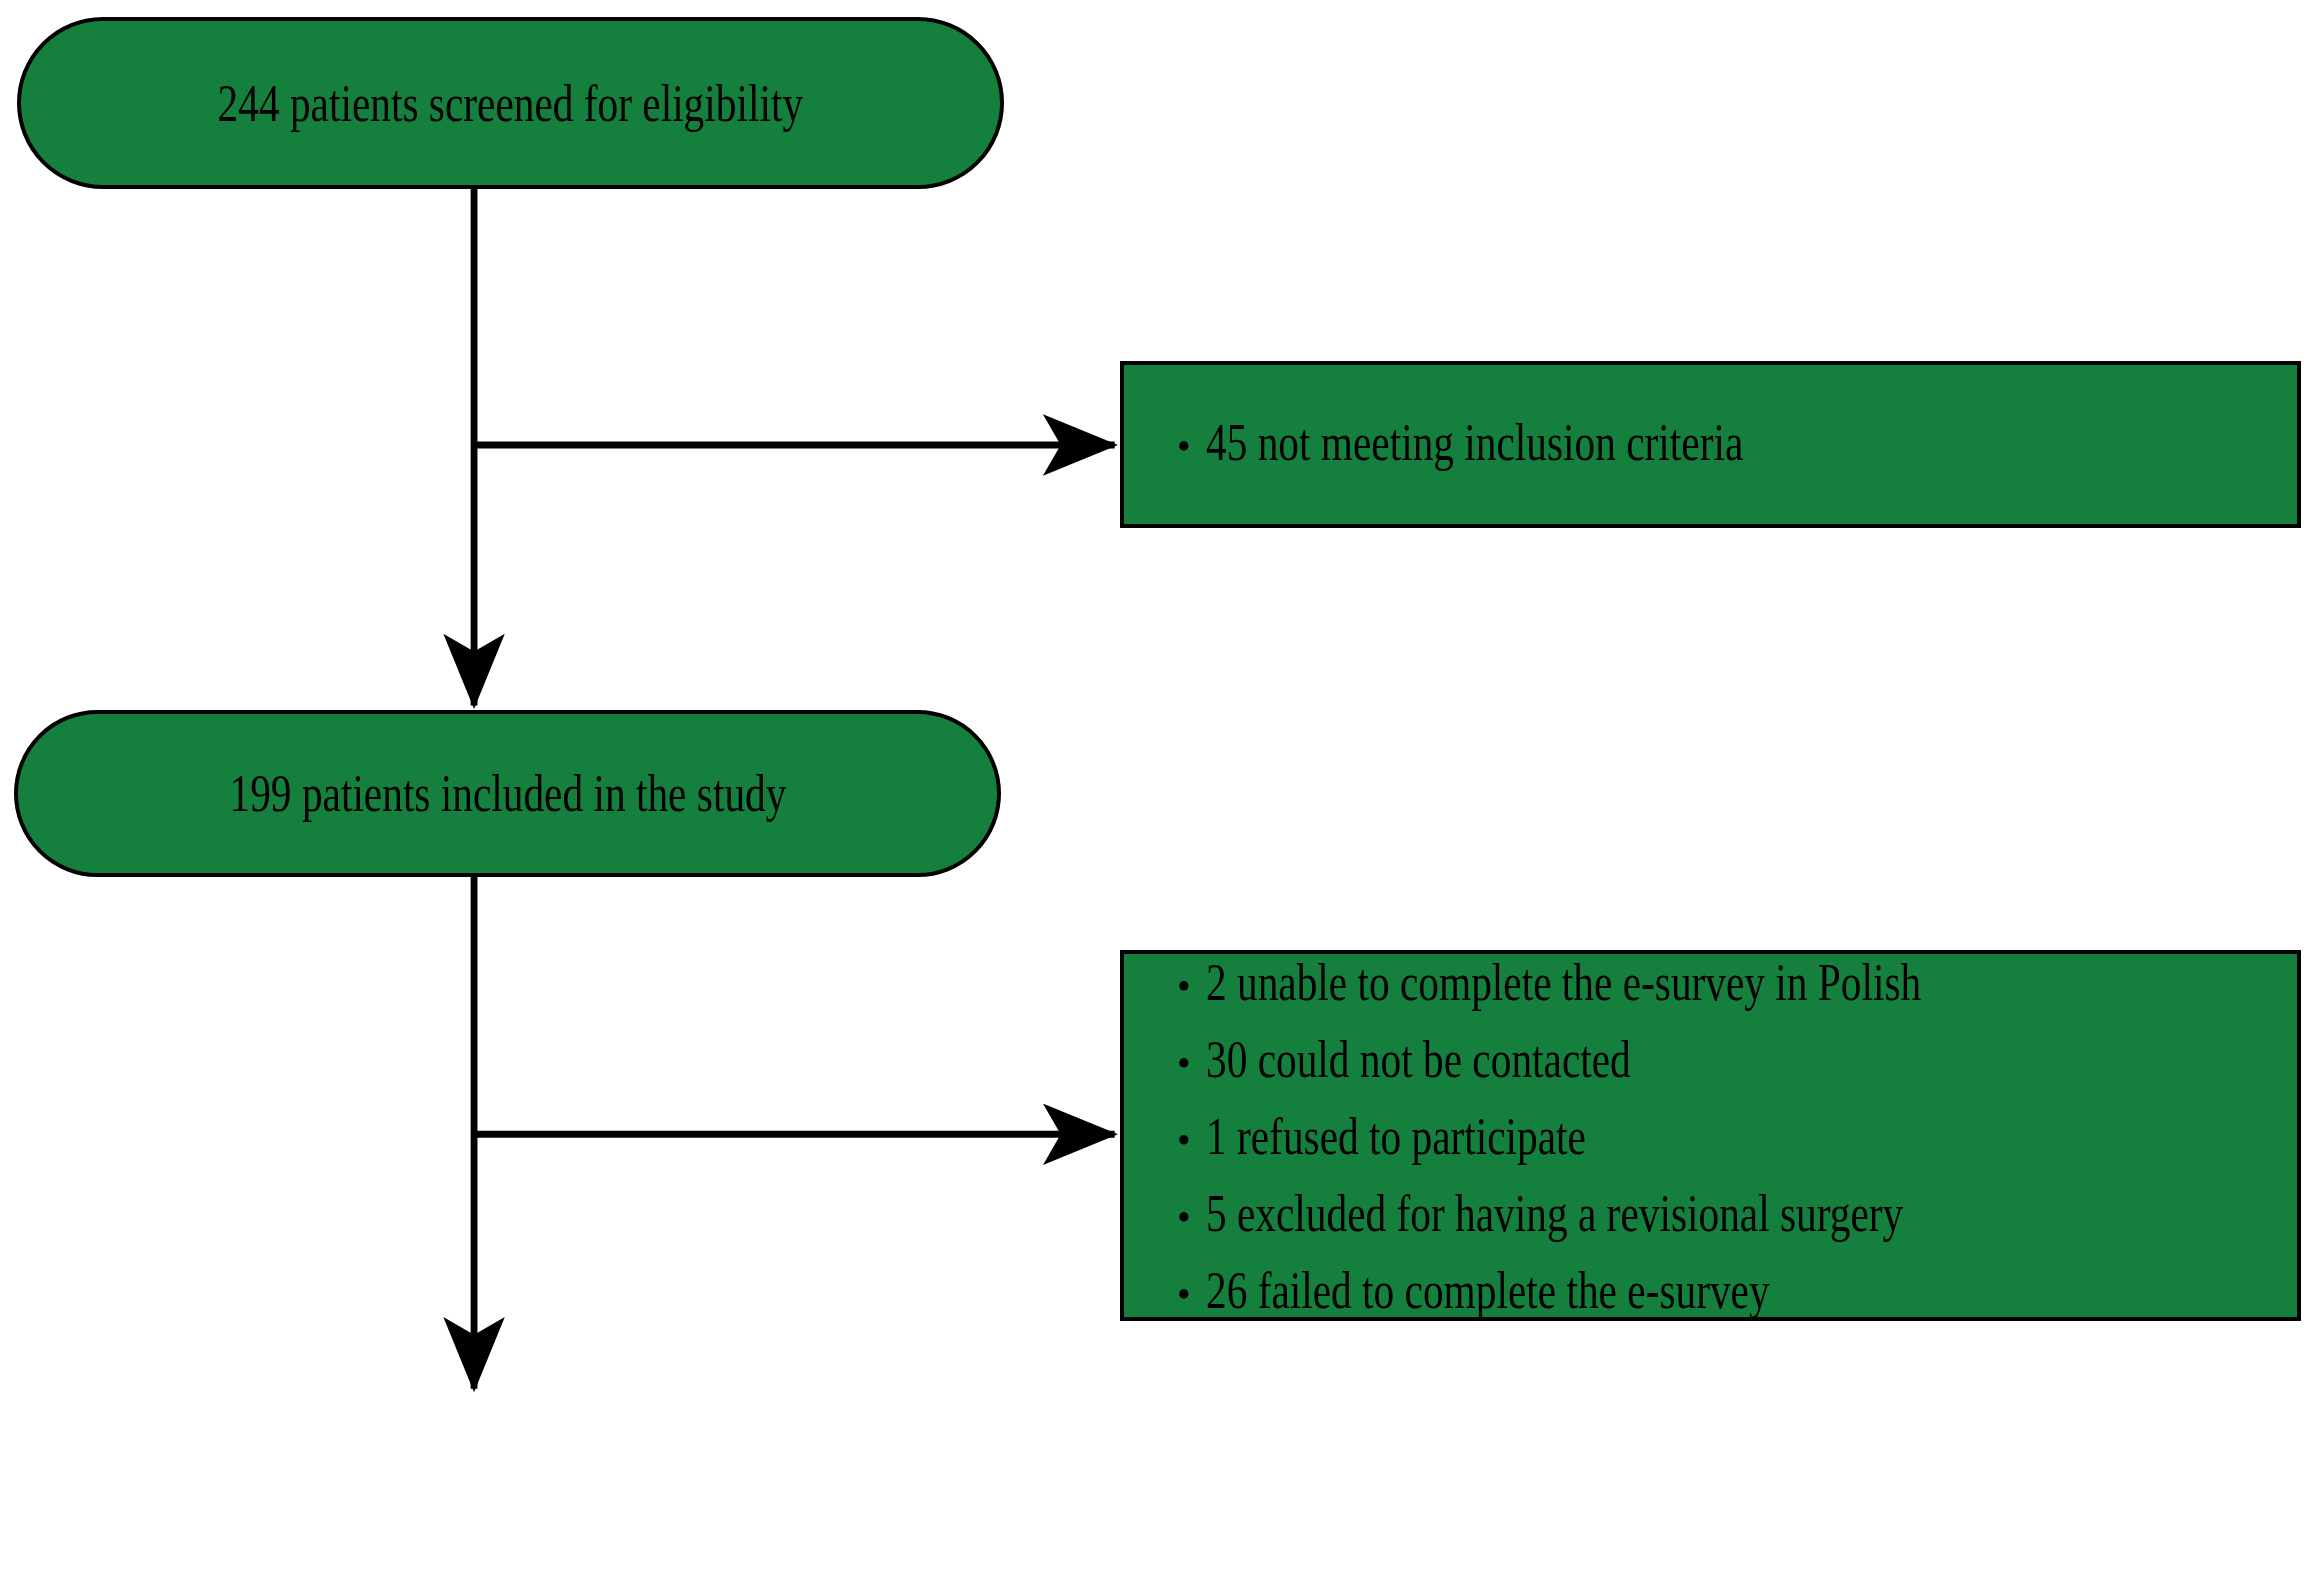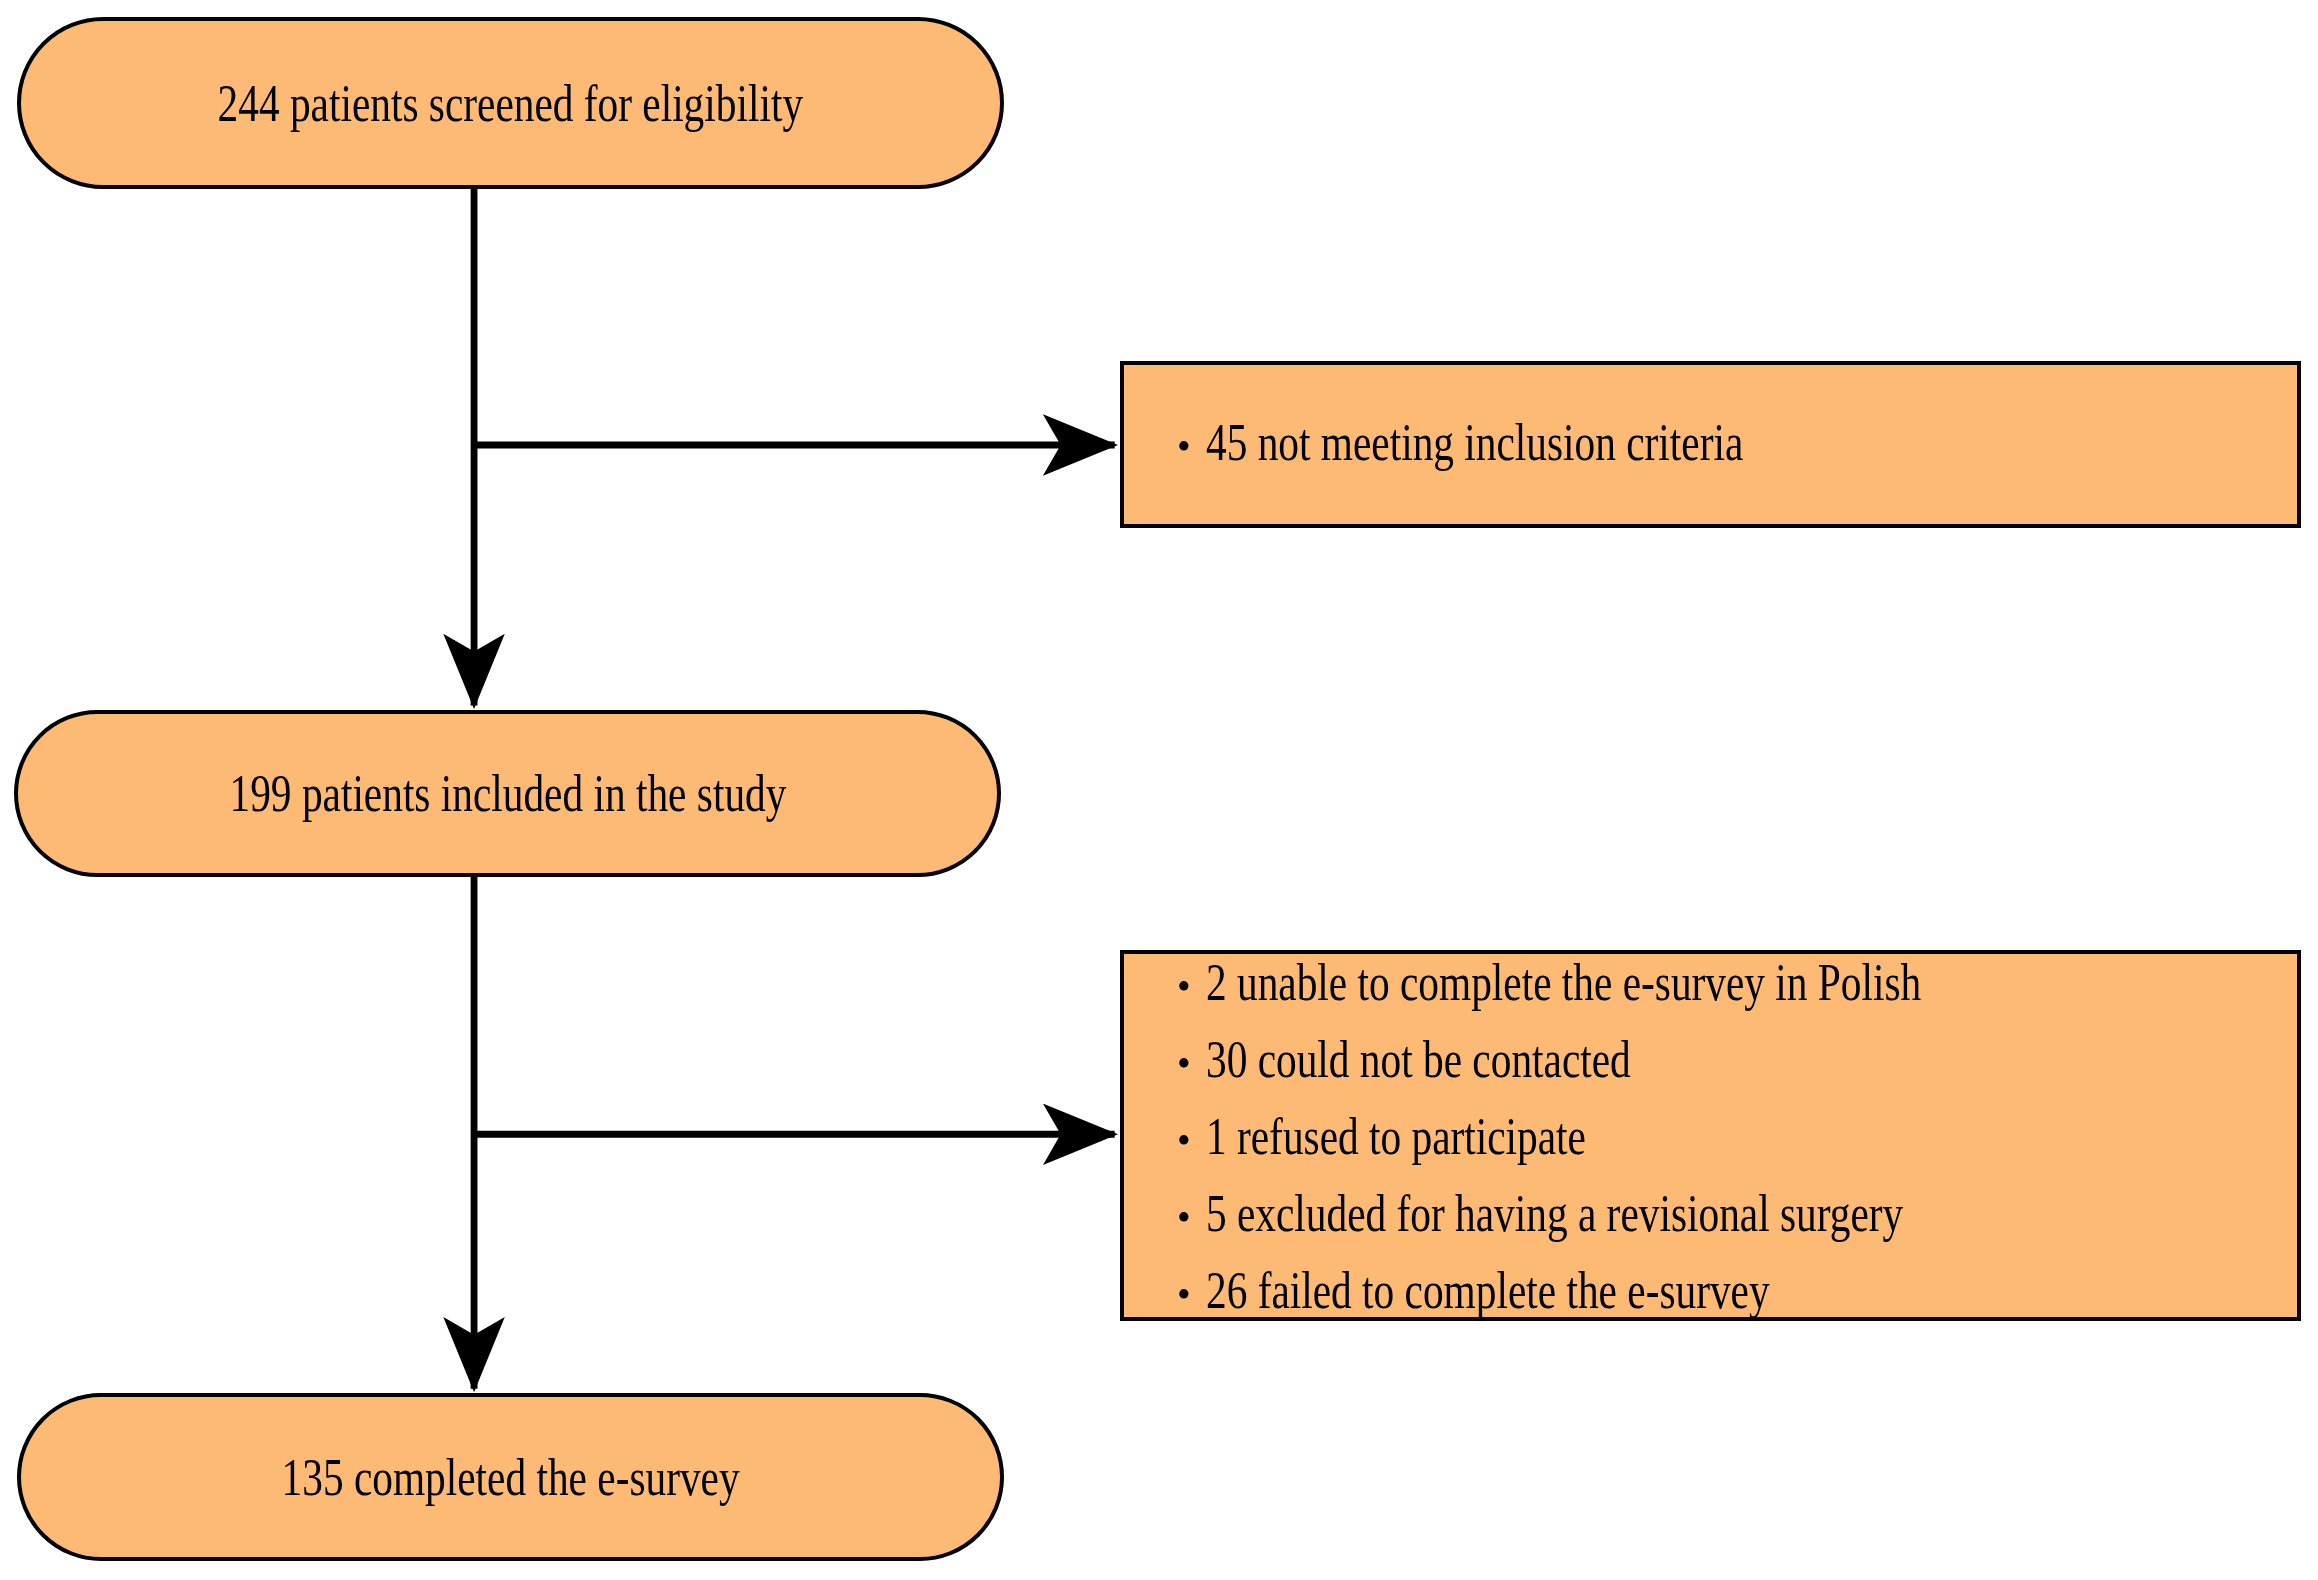--- a/index.html
+++ b/index.html
@@ -24,21 +24,21 @@
     left: 0;
     top: 0;
     width: 2319px;
     height: 1581px;
   }
 
   
   .node {
     position: absolute;
     box-sizing: border-box;
-    background: #fdba74;
+    background: #15803d;
     border: 4.3px solid #000000;
     display: flex;
     align-items: center;
     z-index: 2;
   }
   .node.pill {
     border-radius: 853px;
     justify-content: center;
   }
   .node.rect {
@@ -150,18 +150,15 @@
         <span class="bullet-dot">•</span>
         <span class="bullet-text">5 excluded for having a revisional surgery</span>
       </li>
       <li class="bullet-item">
         <span class="bullet-dot">•</span>
         <span class="bullet-text">26 failed to complete the e-survey</span>
       </li>
     </ul>
   </div>
 
-  <div class="node pill" id="node-completed">
-    <span class="node-label">135 completed the e-survey</span>
-  </div>
 
 </div>
 
 
 </body></html>

